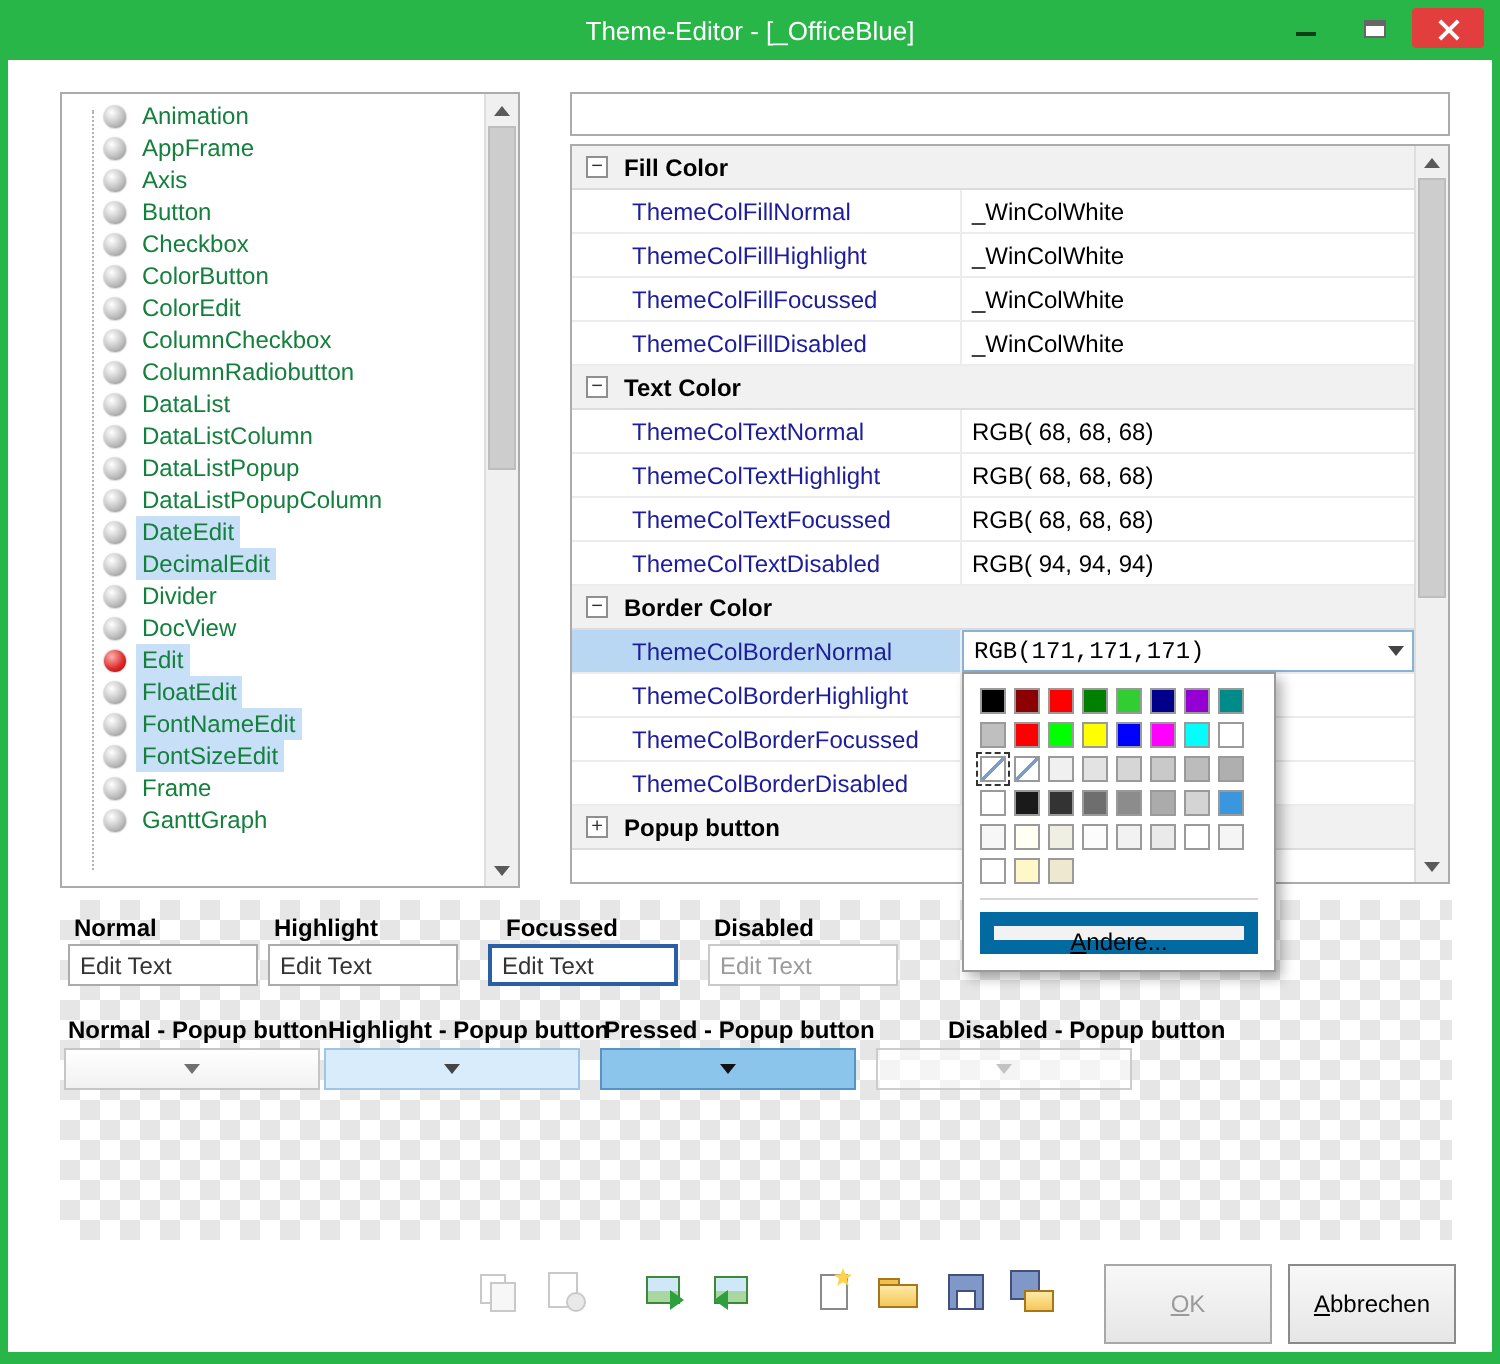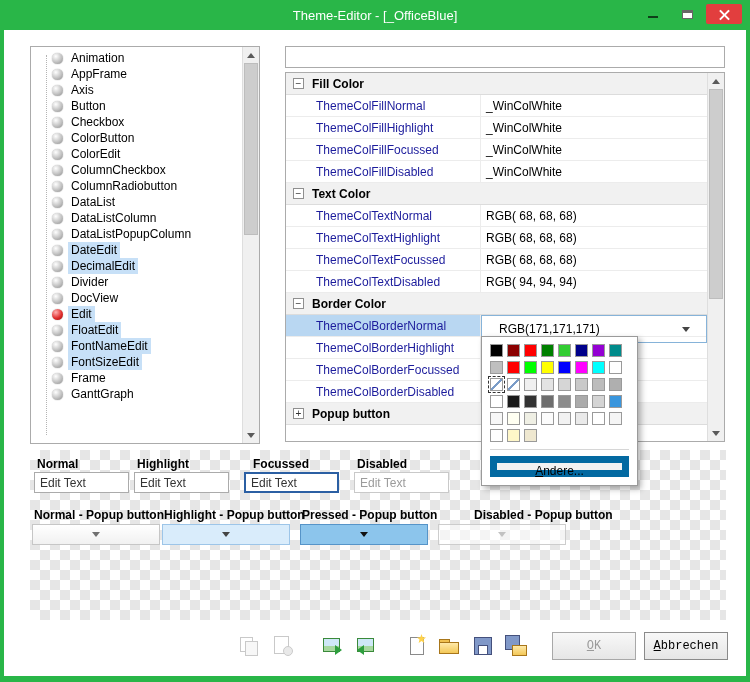--- a/index.html
+++ b/index.html
@@ -27,21 +27,21 @@
 
   
   .tree-panel { position:absolute; left:26px; top:16px; width:230px; height:398px;
                 border:1px solid #ababab; background:#fff; display:flex; }
   .tree-items { flex:1; padding-top:3px; position:relative; overflow:hidden; }
   .tree-items::before { content:""; position:absolute; left:15px; top:8px; bottom:8px; border-left:1px dotted #b4b4b4; }
   .tree-item { height:16px; display:flex; align-items:center; padding-left:21px; gap:5px; position:relative; }
   .bullet { width:11px; height:11px; border-radius:50%; flex:none;
             background:radial-gradient(circle at 35% 30%, #ffffff, #c2c2c2 55%, #8a8a8a); box-shadow:0 0 1px #777; }
   .bullet.red { background:radial-gradient(circle at 35% 30%, #ffb2b2, #e03030 55%, #9c0000); }
-  .tree-label { font-size:12px; color:#000000; padding:1px 3px; white-space:nowrap; }
+  .tree-label { font-size:12px; color:#15803d; padding:1px 3px; white-space:nowrap; }
   .tree-label.selected { background:#c7e0f7; }
 
   
   .vscroll { width:17px; background:#f0f0f0; border-left:1px solid #dedede; display:flex; flex-direction:column; flex:none; }
   .sb-arrow { height:16px; display:flex; align-items:center; justify-content:center; }
   .sb-arrow.up::before { content:""; border-left:4px solid transparent; border-right:4px solid transparent; border-bottom:5px solid #5a5a5a; }
   .sb-arrow.down::before { content:""; border-left:4px solid transparent; border-right:4px solid transparent; border-top:5px solid #5a5a5a; }
   .sb-track { flex:1; position:relative; }
   .sb-thumb { position:absolute; left:1px; right:1px; top:0; background:#cdcdcd; border:1px solid #bdbdbd; }
   .sb-thumb.t-tree { height:172px; }
@@ -55,21 +55,21 @@
   .grid-rows { flex:1; overflow:hidden; }
   .prow { display:flex; height:22px; border-bottom:1px solid #ececec; align-items:stretch; }
   .prow.pgroup { background:#f1f1f1; border-bottom:1px solid #dcdcdc; align-items:center; padding-left:7px; gap:8px; }
   .expandbox { width:11px; height:11px; border:1px solid #8f8f8f; background:#fff; font-size:10px;
                line-height:9px; text-align:center; color:#333; flex:none; }
   .pgroup-label { font-size:12px; font-weight:bold; color:#000; }
   .pname { width:195px; flex:none; font-size:12px; color:#1c1c9c; padding:4px 4px 0 30px;
            border-right:1px solid #ececec; white-space:nowrap; overflow:hidden; }
   .pname.selected { background:#b9d7f2; }
   .pval { flex:1; font-size:12px; color:#000; padding:4px 4px 0 5px; white-space:nowrap; overflow:hidden; }
-  .pval.combo { display:flex; align-items:center; padding:13px; border:1px solid #86b3d9; position:relative; }
+  .pval.combo { display:flex; align-items:center; padding:1px; border:1px solid #86b3d9; position:relative;font-family:Liberation Mono, monospace; }
   .combo-text { flex:1; font-size:12px; color:#000; padding-left:4px; }
   .combo-arrow { width:15px; display:flex; align-items:center; justify-content:center; }
   .combo-arrow::before { content:""; border-left:4px solid transparent; border-right:4px solid transparent; border-top:5px solid #444; }
 
   
   .dropdown { position:absolute; left:477px; top:306px; width:157px; background:#fff;
               border:1px solid #9a9a9a; box-shadow:3px 3px 6px rgba(0,0,0,.3); padding:7px 8px 8px 8px; z-index:30; }
   .swrow { display:flex; gap:4px; margin-bottom:4px; }
   .swatch { width:13px; height:13px; border:1px solid #9a9a9a; flex:none; }
   .swatch.hatch { background:linear-gradient(135deg,#ffffff 44%,#7a9cc8 44%,#7a9cc8 56%,#ffffff 56%); }
@@ -116,22 +116,22 @@
   .icon-new-theme::before { left:6px; top:4px; width:12px; height:16px; background:#fff; border:1px solid #8a8a8a; }
   .icon-new-theme::after  { left:13px; top:1px; width:9px; height:9px; background:#ffd24a;
       clip-path:polygon(50% 0,63% 35%,100% 38%,72% 60%,82% 100%,50% 78%,18% 100%,28% 60%,0 38%,37% 35%); }
   .icon-open-theme::before { left:2px; top:6px; width:9px; height:4px; background:#f0c050; border:1px solid #a8761a; border-bottom:none; }
   .icon-open-theme::after  { left:2px; top:9px; width:18px; height:10px; background:linear-gradient(#ffe9a8,#f3c858); border:1px solid #a8761a; }
   .icon-save-theme::before { left:4px; top:4px; width:16px; height:16px; background:#8098c8; border:1px solid #44507c; }
   .icon-save-theme::after  { left:8px; top:12px; width:8px; height:8px; background:#fff; border:1px solid #44507c; }
   .icon-save-as-theme::before { left:2px; top:2px; width:13px; height:13px; background:#8098c8; border:1px solid #44507c; }
   .icon-save-as-theme::after  { left:9px; top:12px; width:13px; height:9px; background:linear-gradient(#ffe9a8,#f3c858); border:1px solid #a8761a; }
 
-  .btn { position:absolute; height:28px; background:linear-gradient(#f8f8f8,#e6e6e6);
-         border:1px solid #a8a8a8; font-family:Liberation Mono, monospace; font-size:12px; text-align:center; }
+  .btn { position:absolute; height:40px; background:linear-gradient(#f8f8f8,#e6e6e6);
+         border:1px solid #a8a8a8; font-family:Liberation Sans, sans-serif; font-size:12px; text-align:center; }
   .btn.ok { left:548px; top:602px; width:84px; color:#9a9a9a; }
   .btn.cancel { left:640px; top:602px; width:84px; color:#000; border-color:#8a8a8a; }
 </style>
 </head>
 <body>
 
 <div class="window">
 
   <div class="titlebar">
     <div class="title">Theme-Editor - [_OfficeBlue]</div>
@@ -188,20 +188,24 @@
             <span class="bullet"></span>
             <span class="tree-label">ColumnRadiobutton</span>
           </div>
           <div class="tree-item">
             <span class="bullet"></span>
             <span class="tree-label">DataList</span>
           </div>
           <div class="tree-item">
             <span class="bullet"></span>
             <span class="tree-label">DataListColumn</span>
+          </div>
+          <div class="tree-item">
+            <span class="bullet"></span>
+            <span class="tree-label">DataListPopup</span>
           </div>
           <div class="tree-item">
             <span class="bullet"></span>
             <span class="tree-label">DataListPopupColumn</span>
           </div>
           <div class="tree-item">
             <span class="bullet"></span>
             <span class="tree-label selected">DateEdit</span>
           </div>
           <div class="tree-item">

